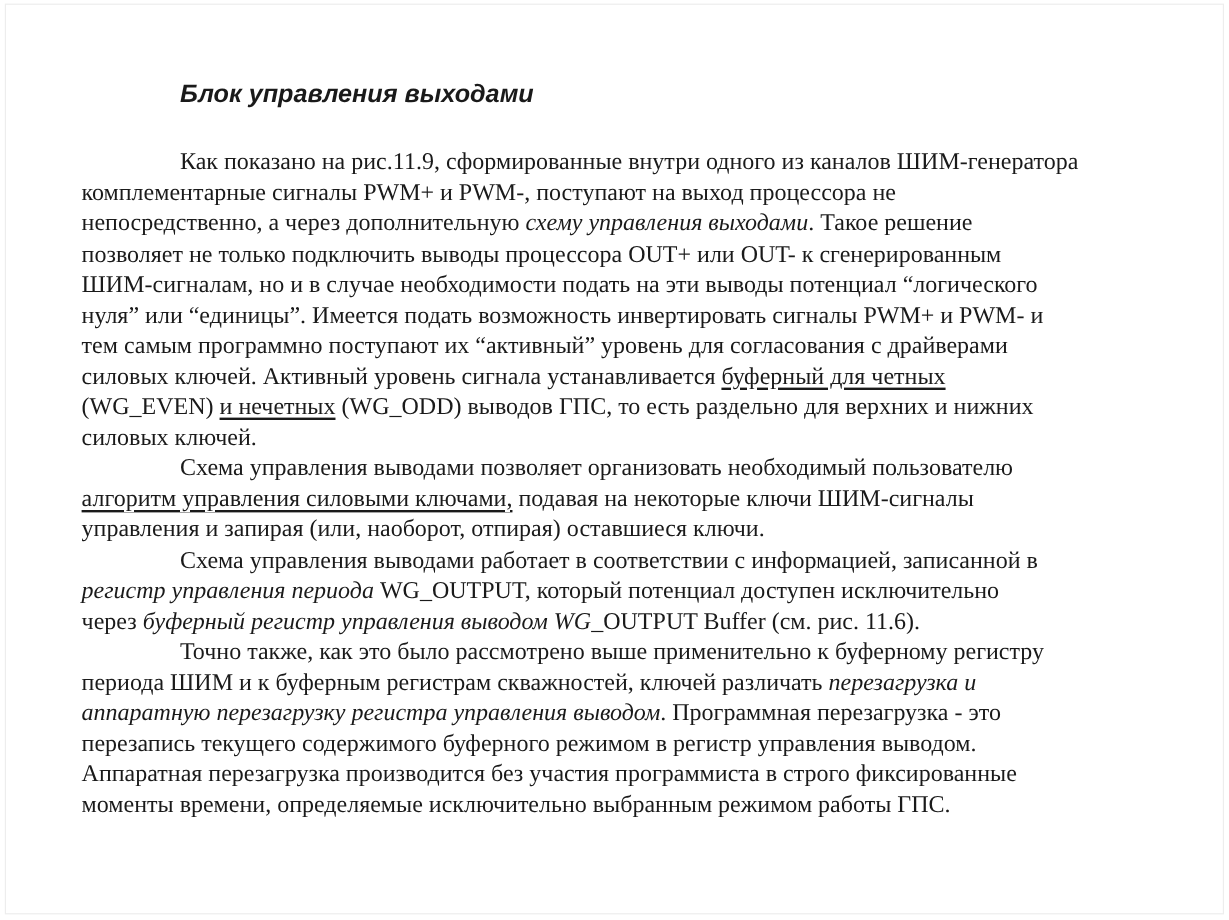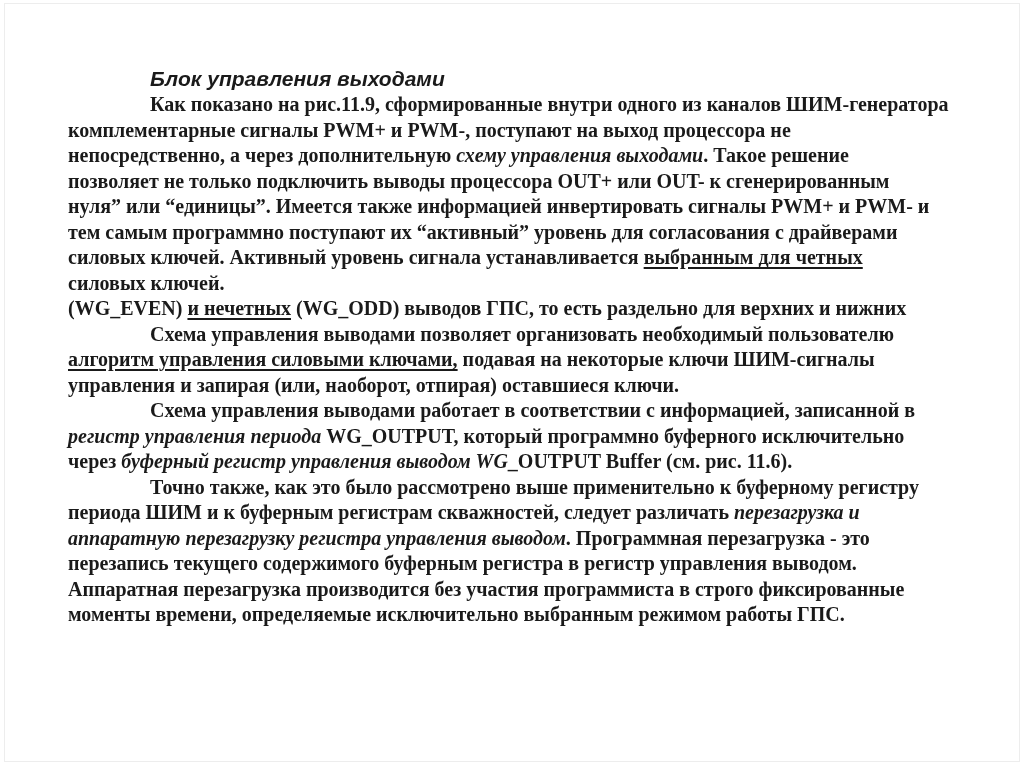--- a/index.html
+++ b/index.html
@@ -30,24 +30,24 @@
     margin: 0;
     padding: 66px 0 0 150px;
     font-family: "Liberation Sans", sans-serif;
     font-weight: bold;
     font-style: italic;
     font-size: 21px;
     line-height: 26px;
     color: #1a1a1a;
   }
   .body-text {
+    margin-top: 31px;
     padding-left: 68px;
     font-size: 20px;
     line-height: 25.5px;
-    font-weight: bold;
   }
   .paragraph {
     margin: 0;
   }
   .line {
     white-space: pre;
   }
   .line.indented {
     padding-left: 82px;
   }
@@ -60,38 +60,39 @@
 
 <div class="slide">
   <div class="slide-border"></div>
   <h1 class="title">Блок управления выходами</h1>
   <div class="body-text">
       <div class="paragraph">
         <div class="line indented"><span class="run-normal">Как показано на рис.11.9, сформированные внутри одного из каналов ШИМ-генератора</span></div>
         <div class="line"><span class="run-normal">комплементарные сигналы PWM+ и PWM-, поступают на выход процессора не</span></div>
         <div class="line"><span class="run-normal">непосредственно, а через дополнительную </span><span class="run-italic">схему управления выходами</span><span class="run-normal">. Такое решение</span></div>
         <div class="line"><span class="run-normal">позволяет не только подключить выводы процессора OUT+ или OUT- к сгенерированным</span></div>
-        <div class="line"><span class="run-normal">нуля” или “единицы”. Имеется также информацией инвертировать сигналы PWM+ и PWM- и</span></div>
+        <div class="line"><span class="run-normal">ШИМ-сигналам, но и в случае необходимости подать на эти выводы потенциал “логического</span></div>
+        <div class="line"><span class="run-normal">нуля” или “единицы”. Имеется подать возможность инвертировать сигналы PWM+ и PWM- и</span></div>
         <div class="line"><span class="run-normal">тем самым программно поступают их “активный” уровень для согласования с драйверами</span></div>
-        <div class="line"><span class="run-normal">силовых ключей. Активный уровень сигнала устанавливается </span><span class="run-underline">выбранным для четных</span></div>
+        <div class="line"><span class="run-normal">силовых ключей. Активный уровень сигнала устанавливается </span><span class="run-underline">буферный для четных</span></div>
+        <div class="line"><span class="run-normal">(WG_EVEN) </span><span class="run-underline">и нечетных</span><span class="run-normal"> (WG_ODD) выводов ГПС, то есть раздельно для верхних и нижних</span></div>
         <div class="line"><span class="run-normal">силовых ключей.</span></div>
-        <div class="line"><span class="run-normal">(WG_EVEN) </span><span class="run-underline">и нечетных</span><span class="run-normal"> (WG_ODD) выводов ГПС, то есть раздельно для верхних и нижних</span></div>
       </div>
       <div class="paragraph">
         <div class="line indented"><span class="run-normal">Схема управления выводами позволяет организовать необходимый пользователю</span></div>
         <div class="line"><span class="run-underline">алгоритм управления силовыми ключами,</span><span class="run-normal"> подавая на некоторые ключи ШИМ-сигналы</span></div>
         <div class="line"><span class="run-normal">управления и запирая (или, наоборот, отпирая) оставшиеся ключи.</span></div>
       </div>
       <div class="paragraph">
         <div class="line indented"><span class="run-normal">Схема управления выводами работает в соответствии с информацией, записанной в</span></div>
-        <div class="line"><span class="run-italic">регистр управления периода</span><span class="run-normal"> WG_OUTPUT, который программно буферного исключительно</span></div>
+        <div class="line"><span class="run-italic">регистр управления периода</span><span class="run-normal"> WG_OUTPUT, который потенциал доступен исключительно</span></div>
         <div class="line"><span class="run-normal">через </span><span class="run-italic">буферный регистр управления выводом WG</span><span class="run-normal">_OUTPUT Buffer (см. рис. 11.6).</span></div>
       </div>
       <div class="paragraph">
         <div class="line indented"><span class="run-normal">Точно также, как это было рассмотрено выше применительно к буферному регистру</span></div>
-        <div class="line"><span class="run-normal">периода ШИМ и к буферным регистрам скважностей, следует различать </span><span class="run-italic">перезагрузка и</span></div>
+        <div class="line"><span class="run-normal">периода ШИМ и к буферным регистрам скважностей, ключей различать </span><span class="run-italic">перезагрузка и</span></div>
         <div class="line"><span class="run-italic">аппаратную перезагрузку регистра управления выводом</span><span class="run-normal">. Программная перезагрузка - это</span></div>
-        <div class="line"><span class="run-normal">перезапись текущего содержимого буферным регистра в регистр управления выводом.</span></div>
+        <div class="line"><span class="run-normal">перезапись текущего содержимого буферного режимом в регистр управления выводом.</span></div>
         <div class="line"><span class="run-normal">Аппаратная перезагрузка производится без участия программиста в строго фиксированные</span></div>
         <div class="line"><span class="run-normal">моменты времени, определяемые исключительно выбранным режимом работы ГПС.</span></div>
       </div>
     </div>
 </div>
 
 </body></html>

